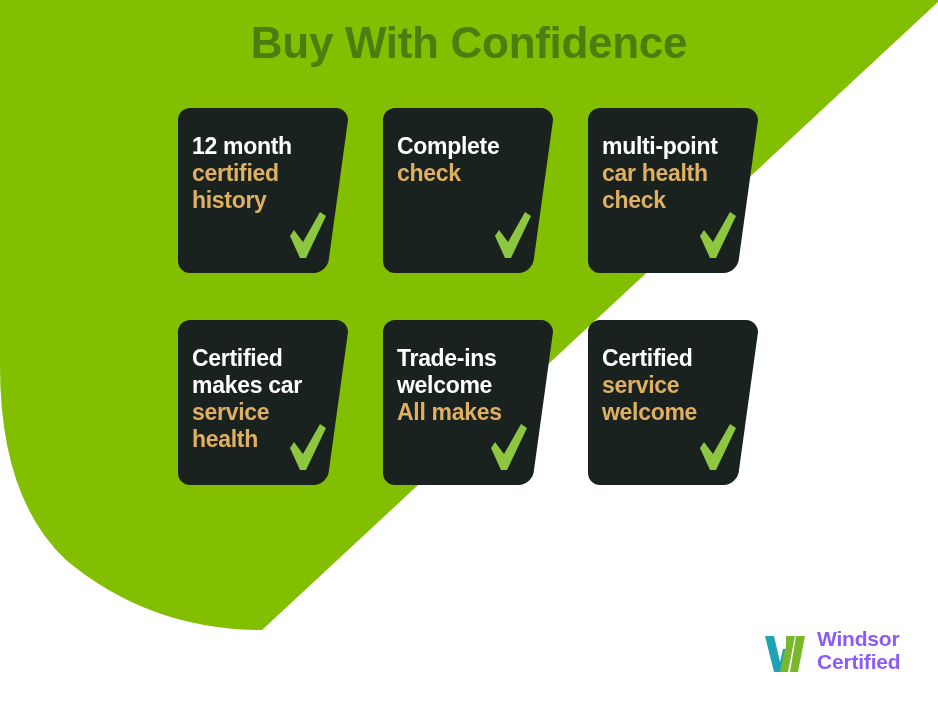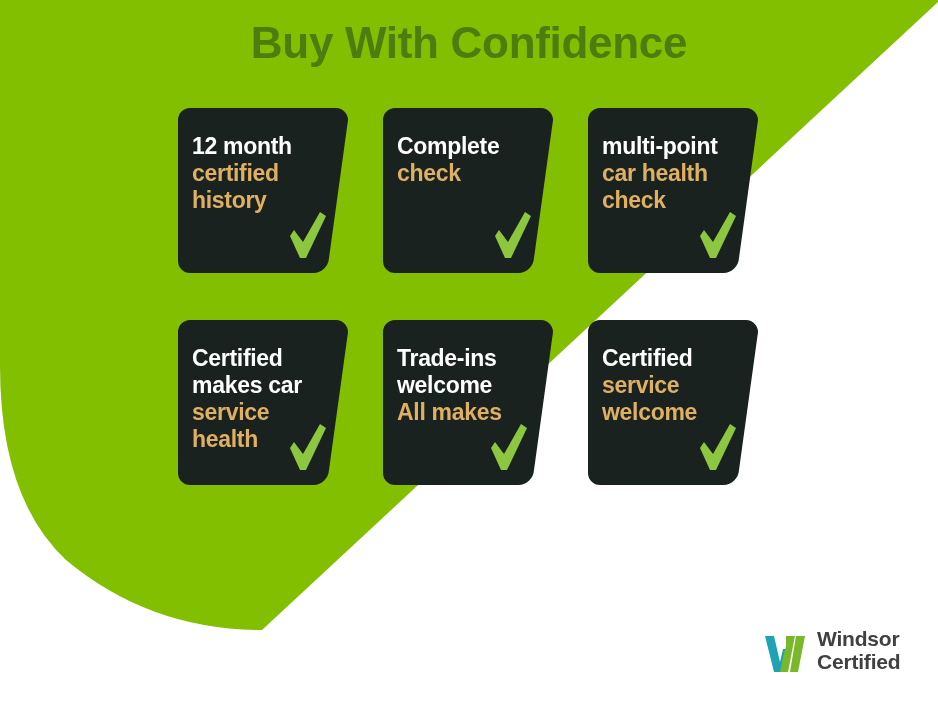--- a/index.html
+++ b/index.html
@@ -87,21 +87,21 @@
   
   .logo {
     position:absolute;
     left:762px; top:628px;
     display:flex;
     align-items:center;
     gap:9px;
   }
   .logo-mark { width:46px; height:46px; flex:none; }
   .logo-text {
-    color:#404040;
+    color:#8b5cf6;
     font-size:21px;
     font-weight:bold;
     line-height:1.08;
     letter-spacing:-0.2px;
   }
 </style>
 </head>
 <body>
 
 <div id="stage">

